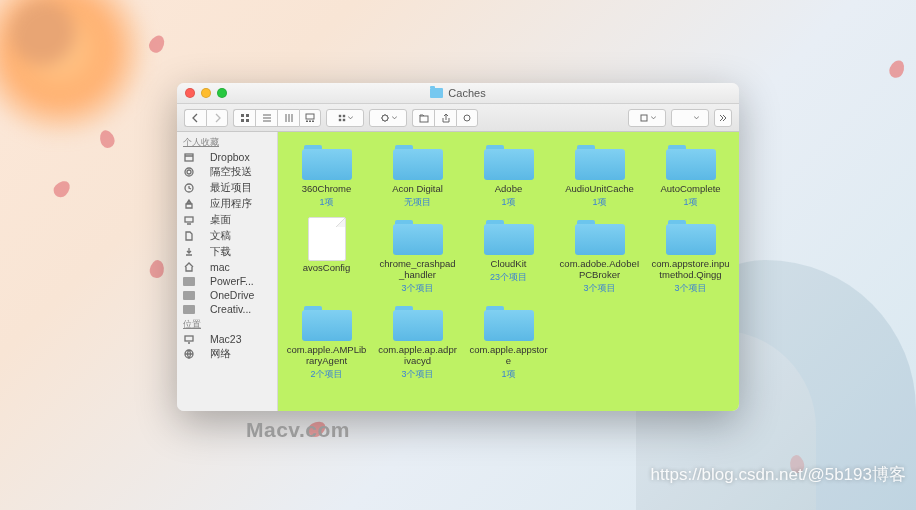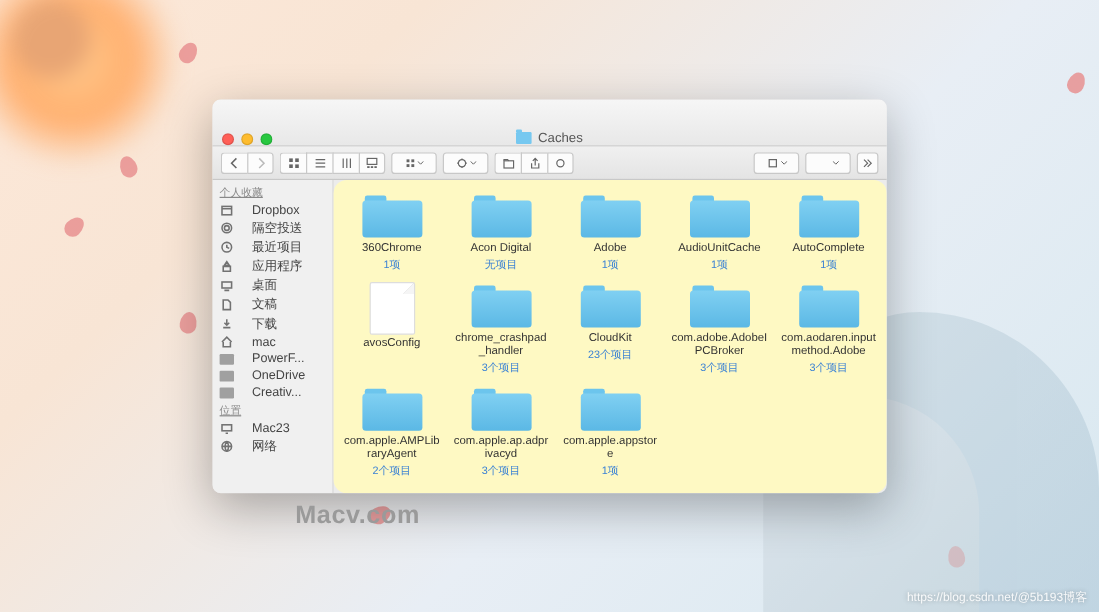--- a/index.html
+++ b/index.html
@@ -7,45 +7,45 @@
 .bg-sun { position: absolute; top: -40px; left: -30px; width: 180px; height: 180px; border-radius: 50%; background: radial-gradient(circle, #ffc88a 0%, #ffb070 40%, rgba(255,170,100,0) 70%); filter: blur(8px); }
 .bg-sun::after { content:''; position:absolute; top:40px; left:40px; width:65px; height:65px; border-radius:50%; background:#e8a574; }
 .petal { position: absolute; width: 14px; height: 18px; background: #e89090; border-radius: 50% 50% 50% 50% / 60% 60% 40% 40%; opacity: 0.85; }
 .petal:nth-of-type(2){ top:35px; left:150px; transform:rotate(30deg); } .petal:nth-of-type(3){ top:130px; left:100px; transform:rotate(-20deg); }
 .petal:nth-of-type(4){ top:180px; left:55px; transform:rotate(45deg); } .petal:nth-of-type(5){ top:260px; left:150px; transform:rotate(10deg); }
 .petal:nth-of-type(6){ top:370px; left:270px; transform:rotate(-30deg); } .petal:nth-of-type(7){ top:420px; left:310px; transform:rotate(60deg); }
 .petal:nth-of-type(8){ top:455px; left:790px; transform:rotate(-10deg); } .petal:nth-of-type(9){ top:60px; left:890px; transform:rotate(25deg); }
 .bg-mountain { position:absolute; right:0; bottom:0; width:250px; height:250px; background: linear-gradient(135deg, #c8d8e0, #b0c8d8); border-radius:40% 60% 0 0; opacity:0.6; }
 .bg-mountain::before { content:''; position:absolute; right:100px; bottom:0; width:180px; height:180px; background: linear-gradient(135deg,#d8e0e8,#c0d0d8); border-radius:50% 60% 0 0; }
 .watermark-center { position:absolute; top:418px; left:246px; font-size:21px; color:#9a9a9a; letter-spacing:0.5px;font-weight:bold; }
-.watermark-br { position:absolute; bottom:5px; right:10px; font-size:10px; color:rgba(255,255,255,0.9); text-shadow:0 0 4px rgba(0,0,0,0.3); }
+.watermark-br { position:absolute; bottom:24px; right:10px; font-size:17px; color:rgba(255,255,255,0.9); text-shadow:0 0 4px rgba(0,0,0,0.3); }
 
 .window { position:absolute; top:83px; left:177px; width:562px; height:328px; background:#ececec; border-radius:7px; box-shadow:0 12px 40px rgba(0,0,0,0.3); display:flex; flex-direction:column; overflow:hidden; }
-.titlebar { height:39px; display:flex; align-items:flex-end; padding:0 8px; position:relative; background:linear-gradient(#f6f6f6,#e8e8e8); border-bottom:1px solid #d0d0d0;}
+.titlebar { height:21px; display:flex; align-items:center; padding:0 8px; position:relative; background:linear-gradient(#f6f6f6,#e8e8e8); border-bottom:1px solid #d0d0d0;}
 .traffic { display:flex; gap:6px; }
 .dot { width:10px; height:10px; border-radius:50%; border:0.5px solid rgba(0,0,0,0.12);}
 .dot.red{background:#ff5f57;} .dot.yellow{background:#febc2e;} .dot.green{background:#28c840;}
 .title-center { position:absolute; left:0; right:0; display:flex; justify-content:center; align-items:center; gap:5px; font-size:11px; color:#555; pointer-events:none; }
 .title-center .mini-folder { width:13px; height:10px; background:#76c8f0; border-radius:1px; position:relative; } .title-center .mini-folder::before{content:'';position:absolute;top:-2px;left:0;width:5px;height:2px;background:#76c8f0;border-radius:1px 1px 0 0;}
 
 .toolbar { height:28px; background:linear-gradient(#f0f0f0,#e4e4e4); border-bottom:1px solid #c8c8c8; display:flex; align-items:center; padding:0 7px; gap:5px; }
 .tb-btn { height:18px; background:#fcfcfc; border:1px solid #c8c8c8; border-radius:3px; display:flex; align-items:center; justify-content:center; font-size:10px; color:#666; cursor:pointer; }
 .seg { display:flex; } .seg .tb-btn { border-radius:0; border-right:none;} .seg .tb-btn:first-child{border-radius:3px 0 0 3px;} .seg .tb-btn:last-child{border-radius:0 3px 3px 0; border-right:1px solid #c8c8c8;}
 .tb-btn.w1{width:22px;} .tb-btn.w3{width:38px;}
 .tb-gap { flex:1; } .tb-more{width:18px;}
 .toolbar svg { width:10px; height:10px; }
 
 .body { flex:1; display:flex; overflow:hidden; }
 .sidebar { width:101px; background:#f0f0f0; border-right:1px solid #d8d8d8; overflow:hidden; padding-top:2px; }
 .sb-header { font-size:9px; color:#888; padding:2px 6px 1px;text-decoration:underline; }
 .sb-item { display:flex; align-items:center; gap:15px; padding:1px 6px; font-size:10.5px; color:#444; cursor:pointer; white-space:nowrap; overflow:hidden; text-overflow:ellipsis; }
 .sb-item svg { width:12px; height:12px; flex-shrink:0; stroke:#727272; fill:none; stroke-width:1.3; }
 .sb-item .sb-folder { width:12px; height:9px; background:#a0a0a0; border-radius:1px; flex-shrink:0; }
 
-.content { flex:1; background:#fef9c3; overflow:hidden; padding:8px 4px;border-radius:11px; }
+.content { flex:1; background:#bef264; overflow:hidden; padding:8px 4px; }
 .grid { display:grid; grid-template-columns:repeat(5,1fr); gap:0 2px; }
 .item { display:flex; flex-direction:column; align-items:center; text-align:center; cursor:pointer; padding:2px 0 6px; }
 .folder-icon { width:54px; height:40px; position:relative; margin-bottom:2px; }
 .folder-icon::before { content:''; position:absolute; top:3px; left:4px; width:18px; height:6px; background:#6cc5ed; border-radius:2px 2px 0 0; }
 .folder-icon::after { content:''; position:absolute; top:7px; left:2px; right:2px; bottom:2px; background:linear-gradient(#80d0f2,#5bb8e5); border-radius:3px; }
 .file-icon { width:38px; height:44px; background:#fff; border:1px solid #ddd; border-radius:2px; margin-bottom:2px; position:relative; }
 .file-icon::before { content:''; position:absolute; top:0; right:0; width:9px; height:9px; background:linear-gradient(135deg, transparent 48%, #ddd 50%, #f5f5f5 52%); }
 .item-name { font-size:9.5px; color:#333; line-height:1.15; max-width:80px; word-break:break-word; }
 .item-sub { font-size:9px; color:#3b82d4; margin-top:1px; }
 </style>
@@ -304,21 +304,21 @@
             <div class="item-name">CloudKit</div>
             <div class="item-sub">23个项目</div>
           </div>
           <div class="item">
             <div class="folder-icon"></div>
             <div class="item-name">com.adobe.AdobeIPCBroker</div>
             <div class="item-sub">3个项目</div>
           </div>
           <div class="item">
             <div class="folder-icon"></div>
-            <div class="item-name">com.aodaren.inputmethod.Adobe</div>
+            <div class="item-name">com.appstore.inputmethod.Qingg</div>
             <div class="item-sub">3个项目</div>
           </div>
           <div class="item">
             <div class="folder-icon"></div>
             <div class="item-name">com.apple.AMPLibraryAgent</div>
             <div class="item-sub">2个项目</div>
           </div>
           <div class="item">
             <div class="folder-icon"></div>
             <div class="item-name">com.apple.ap.adprivacyd</div>

